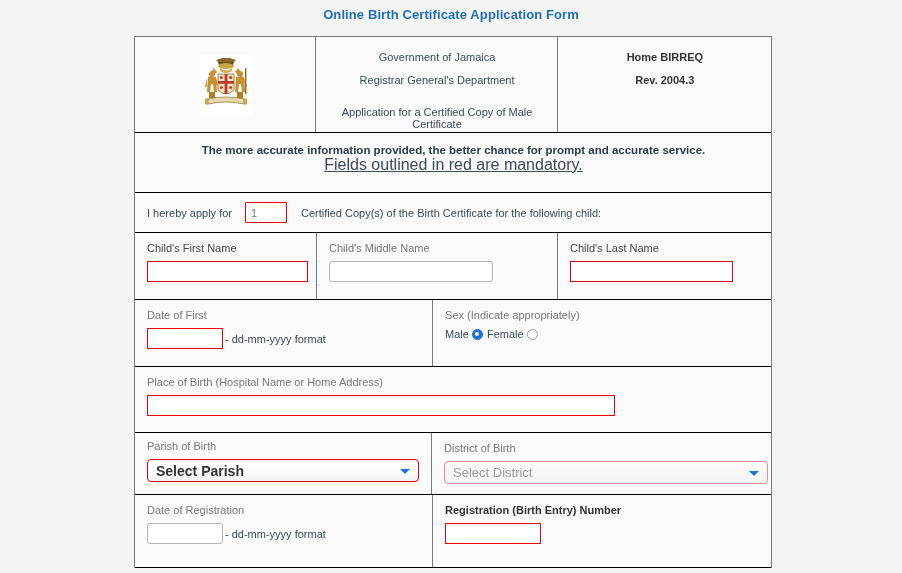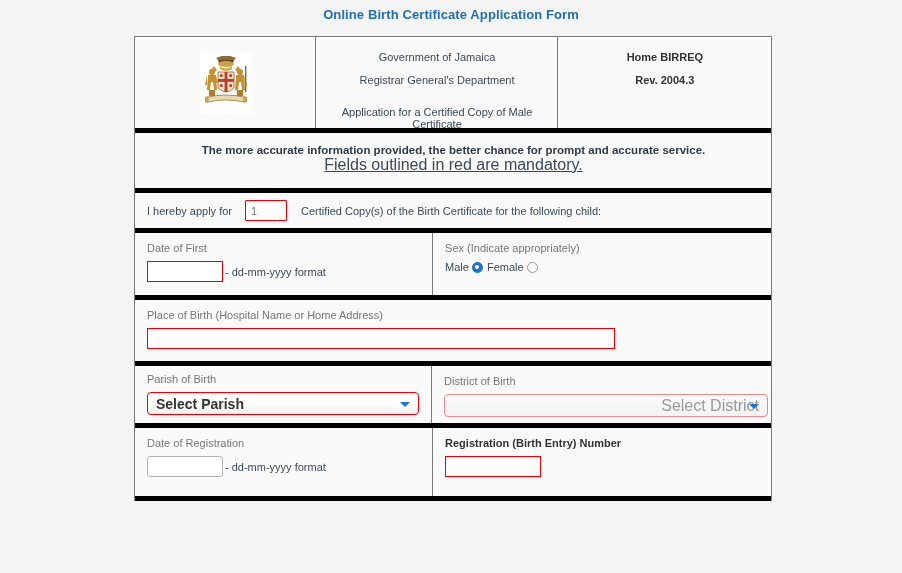--- a/index.html
+++ b/index.html
@@ -29,21 +29,21 @@
     top: 36px;
     width: 638px;
     border-left: 1px solid #7a7a7a;
     border-top: 1px solid #7a7a7a;
     border-right: 1px solid #7a7a7a;
     background: #fafafa;
     box-sizing: border-box;
   }
   .row {
     display: flex;
-    border-bottom: 5px solid #000000;
+    border-bottom: 1px solid #000000;
     box-sizing: border-box;
   }
   .cell {
     box-sizing: border-box;
     padding: 9px 11px 9px 12px;
     position: relative;
   }
   .cell + .cell { border-left: 1px solid #7a7a7a; }
 
   
@@ -147,22 +147,22 @@
     box-sizing: border-box;
     height: 23px;
     border-radius: 4px;
     display: flex;
     align-items: center;
     padding: 0 8px;
     position: relative;
     background: linear-gradient(to bottom, #ffffff 0%, #ffffff 45%, #f0f0f0 100%);
   }
   .sel.active { width: 272px; border: 1px solid #e8000d; color: #333; font-weight: bold; font-size: 14px; }
-  .sel.disabled { width: 324px; border: 1px solid #e98b90; color: #9a9a9a; font-size: 16px;
-                  background: linear-gradient(to bottom, #fbfbfb 0%, #f3f3f3 100%); justify-content: flex-end; }
+  .sel.disabled { width: 324px; border: 1px solid #e98b90; color: #9a9a9a; font-size: 13px;
+                  background: linear-gradient(to bottom, #fbfbfb 0%, #f3f3f3 100%); }
   .caret {
     position: absolute;
     right: 8px; top: 50%;
     margin-top: -2px;
     width: 0; height: 0;
     border-left: 5px solid transparent;
     border-right: 5px solid transparent;
     border-top: 5px solid #1b75d0;
   }
 
@@ -241,20 +241,34 @@
   </div>
 
   <div class="row row-apply">
     <div class="cell apply-cell">
       <span class="apply-text">I hereby apply for</span>
       <input class="txt req qty" type="text" value="1" style="">
       <span class="apply-text after">Certified Copy(s) of the Birth Certificate for the following child:</span>
     </div>
   </div>
 
+  <div class="row row-name">
+    <div class="cell c-first">
+      <span class="fld-label dark">Child's First Name</span>
+      <input class="txt req in-name" type="text" value="" style="">
+    </div>
+    <div class="cell c-middle">
+      <span class="fld-label grey">Child's Middle Name</span>
+      <input class="txt opt in-middle" type="text" value="" style="">
+    </div>
+    <div class="cell c-last">
+      <span class="fld-label dark">Child's Last Name</span>
+      <input class="txt req in-last" type="text" value="" style="">
+    </div>
+  </div>
 
   <div class="row row-dob">
     <div class="cell c-dob">
       <span class="fld-label grey">Date of First</span>
       <span class="dob-line">
         <input class="txt req in-dob" type="text" value="" style="">
         <span class="dob-hint">- dd-mm-yyyy format</span>
       </span>
     </div>
     <div class="cell c-sex">

